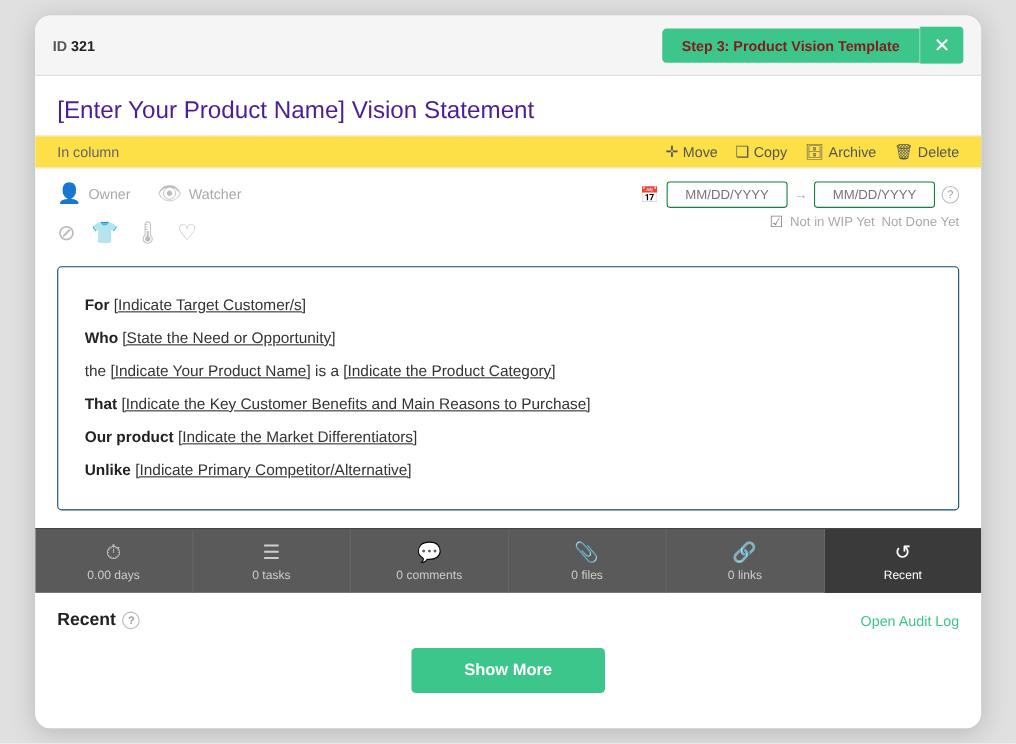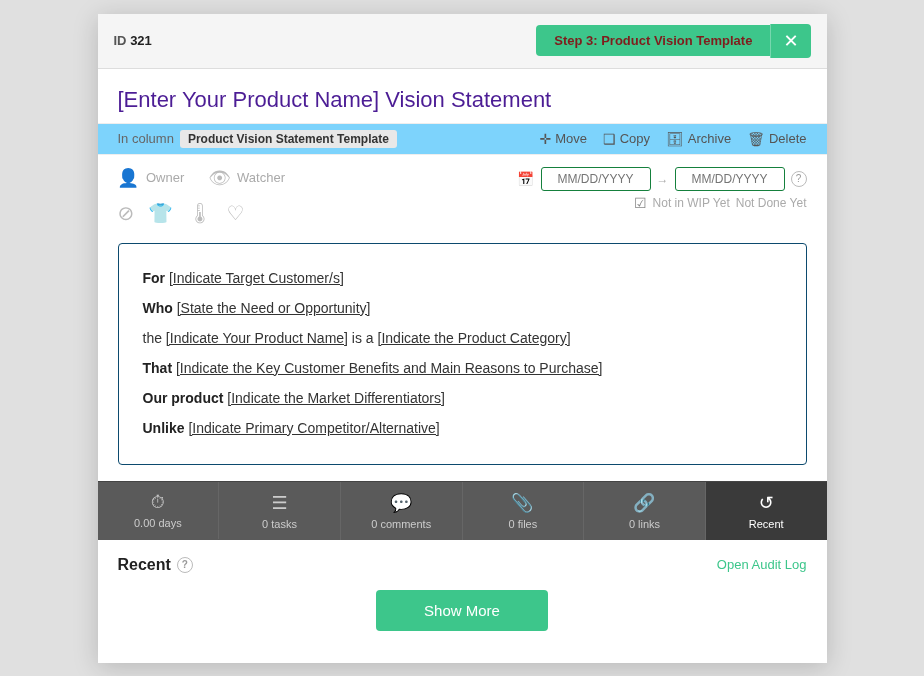--- a/index.html
+++ b/index.html
@@ -5,23 +5,23 @@
     * { box-sizing: border-box; margin: 0; padding: 0; }
     body {
       background: #e0e0e0;
       display: flex;
       align-items: center;
       justify-content: center;
       min-height: 100vh;
       font-family: -apple-system, BlinkMacSystemFont, 'Segoe UI', sans-serif;
     }
     .modal {
-      width: 729px;
+      width: 860px;
       background: #fff;
-      border-radius: 0;
+      border-radius: 14px;
       overflow: hidden;
       box-shadow: 0 4px 24px rgba(0,0,0,0.18);
     }
     
     .modal-header {
       display: flex;
       align-items: center;
       justify-content: space-between;
       background: #f5f5f5;
       padding: 10px 16px;
@@ -66,21 +66,21 @@
       font-size: 22px;
       font-weight: 400;
       color: #4c1d95;
     }
     
     .column-bar {
       display: flex;
       align-items: center;
       justify-content: space-between;
       padding: 6px 20px;
-      background: #7dd3fc;
+      background: #fde047;
       border-top: 1px solid #eee;
       border-bottom: 1px solid #eee;
     }
     .column-info {
       display: flex;
       align-items: center;
       gap: 6px;
       font-size: 13px;
       color: #666;
     }
@@ -253,21 +253,21 @@
     }
     .show-more-btn {
       display: block;
       margin: 16px auto;
       background: #3dc68b;
       color: #fff;
       border: none;
       border-radius: 4px;
       padding: 12px 48px;
       font-size: 15px;
-      font-weight: 400;
+      font-weight: 700;
       cursor: pointer;
     }
   </style>
 </head>
 <body>
 
 <div class="modal">
 
   <div class="modal-header">
     <span class="modal-id">
@@ -279,21 +279,20 @@
     </div>
   </div>
 
   <div class="modal-title-area">
     <h1 class="modal-title">[Enter Your Product Name] Vision Statement</h1>
   </div>
 
   <div class="column-bar">
     <div class="column-info">
       <span>In column</span>
-      <span class="col-name">Product Vision Statement Template</span>
     </div>
     <div class="toolbar-actions">
       <button class="toolbar-btn">
         <span class="toolbar-icon">✛</span>
         <span>Move</span>
       </button>
       <button class="toolbar-btn">
         <span class="toolbar-icon">❑</span>
         <span>Copy</span>
       </button>

